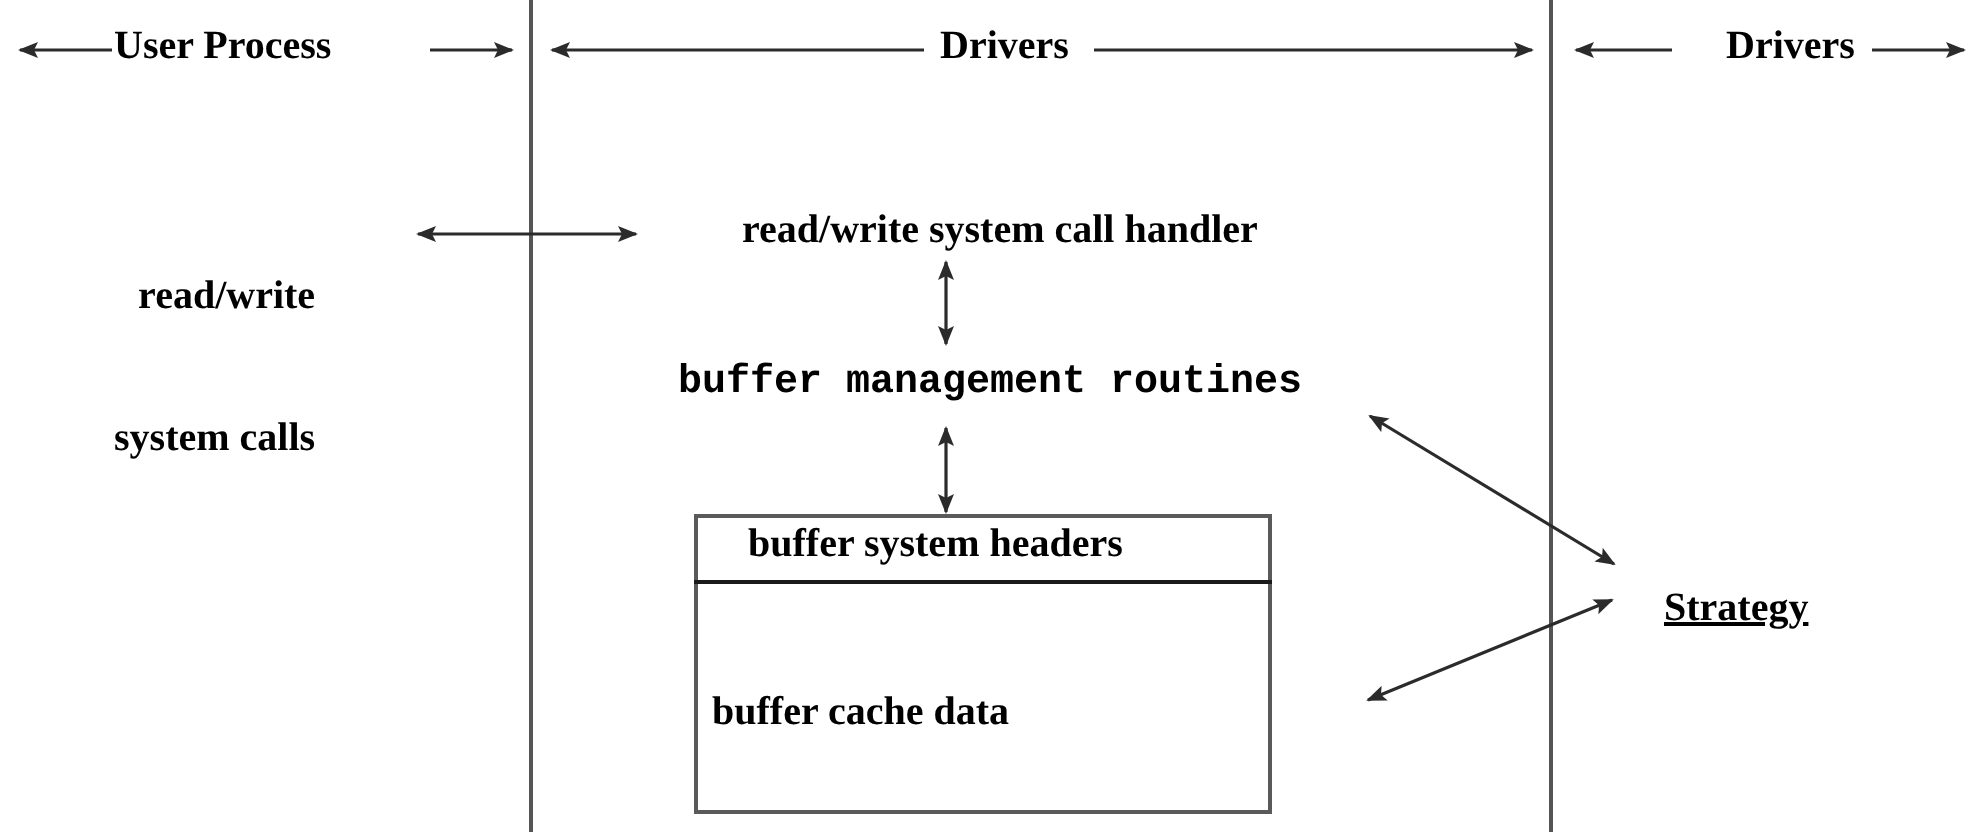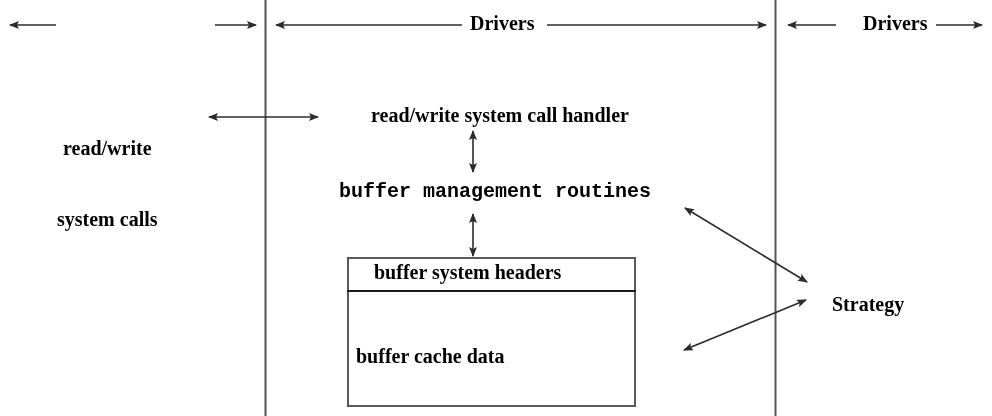--- a/index.html
+++ b/index.html
@@ -49,21 +49,21 @@
     top: 12px;
   }
   #lbl-drivers {
     left: 843px;
     top: 12px;
     margin-left: 20px;
   }
   #lbl-syscalls {
     left: 57px;
     top: 90px;
-    text-align: center;
+    text-align: right;
   }
   #lbl-handler {
     left: 331px;
     top: 104px;
     margin-left: 40px;
   }
   #lbl-bufmgmt {
     left: 339px;
     top: 180px;
     font-family: Liberation Mono, monospace;
@@ -73,20 +73,21 @@
     top: 261px;
   }
   #lbl-cache-data {
     left: 356px;
     top: 324px;
     margin-top: 21px;
   }
   #lbl-strategy {
     left: 832px;
     top: 293px;
+    text-decoration: underline;
   }
   .cache-box {
     position: absolute;
     left: 347px;
     top: 257px;
     width: 289px;
     height: 150px;
     border: 2px solid #5a5a5a;
     box-sizing: border-box;
     background: transparent;
@@ -134,20 +135,21 @@
     <line x1="473" y1="214" x2="473" y2="256" stroke="#2b2b2b" stroke-width="1.6" marker-start="url(#ah-start)" marker-end="url(#ah-end)"></line>
 
     <line x1="685" y1="208" x2="807" y2="282" stroke="#2b2b2b" stroke-width="1.6" marker-start="url(#ah-start)" marker-end="url(#ah-end)"></line>
 
     <line x1="684" y1="350" x2="806" y2="300" stroke="#2b2b2b" stroke-width="1.6" marker-start="url(#ah-start)" marker-end="url(#ah-end)"></line>
   </svg>
 
   <div class="cache-box"></div>
   <div class="cache-box-divider"></div>
 
+  <div class="lbl hdr" id="lbl-user-process">User Process</div>
 
   <div class="lbl hdr" id="lbl-kernel">Drivers</div>
 
   <div class="lbl hdr" id="lbl-drivers">Drivers</div>
 
   <div class="lbl body-lbl" id="lbl-syscalls">
     <div>read/write</div>
     <div>system calls</div>
   </div>
 

